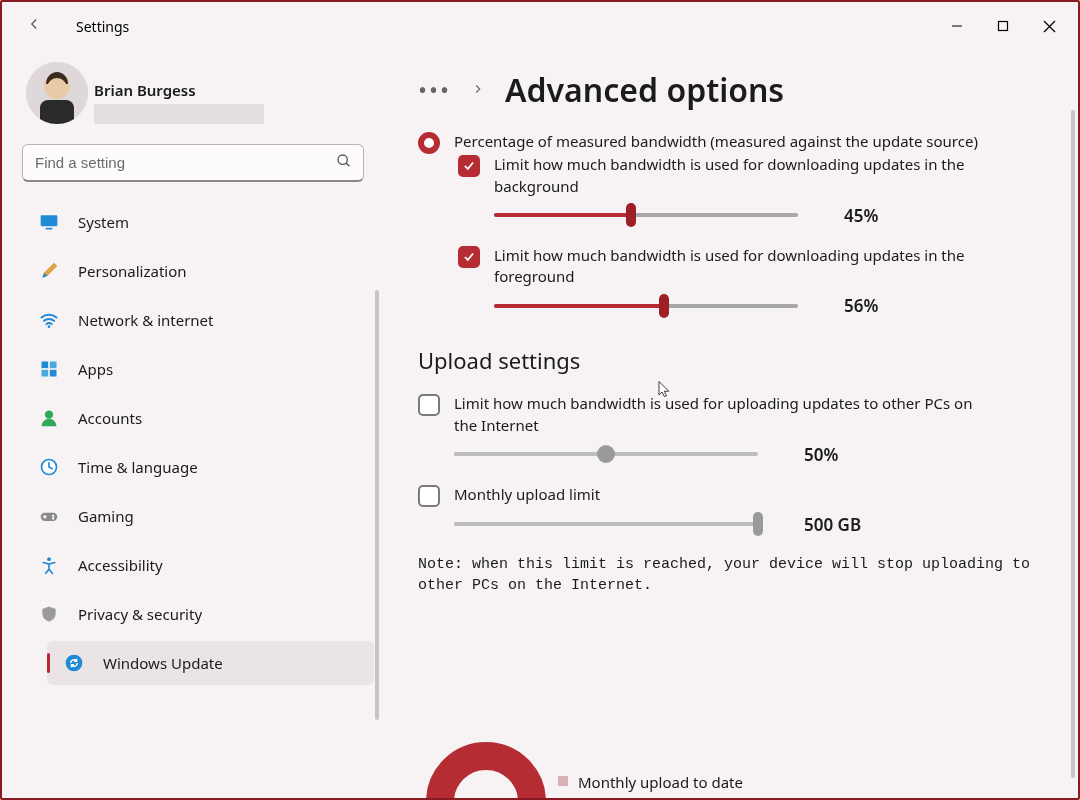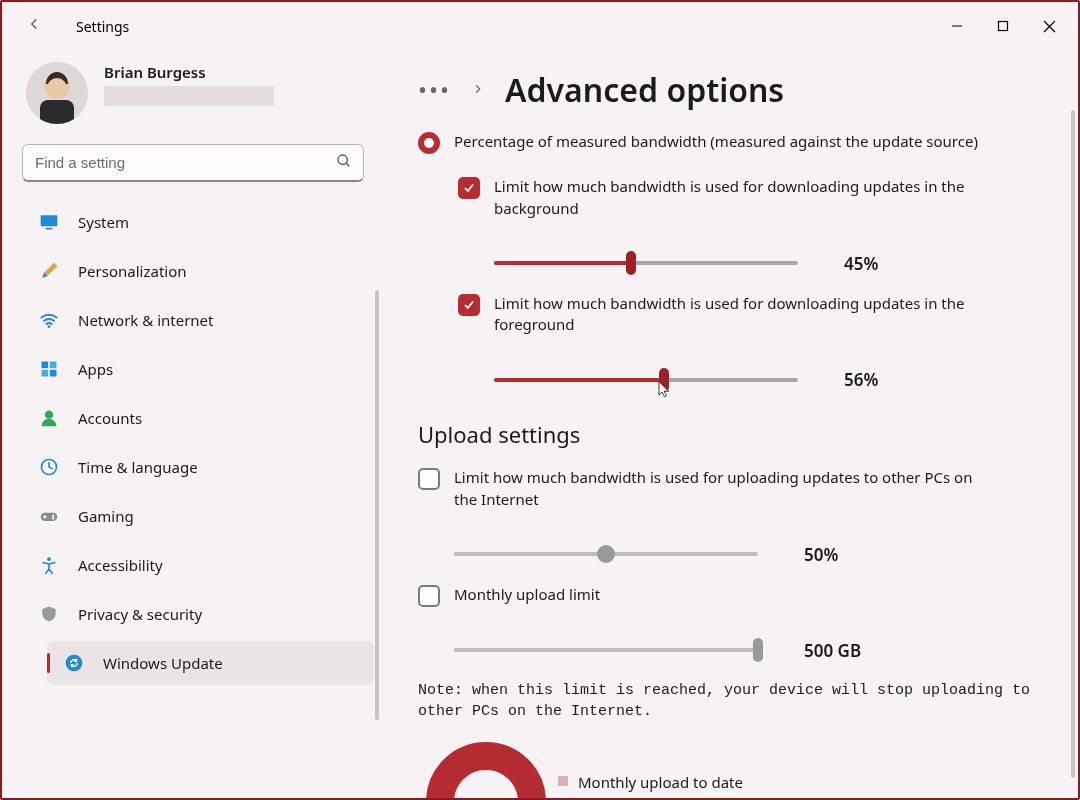--- a/index.html
+++ b/index.html
@@ -28,21 +28,21 @@
   .back-arrow{width:24px;text-align:center;color:#555;font-size:18px;cursor:pointer;}
   .app-title{margin-left:30px;font-size:14px;color:#000;}
   .win-controls{margin-left:auto;display:flex;}
   .win-btn{width:46px;height:32px;display:flex;align-items:center;justify-content:center;color:#000;cursor:pointer;}
   .win-btn svg{display:block;}
 
   .layout{display:flex;height:calc(100% - 48px);}
 
   
   .sidebar{width:380px;flex:none;position:relative;padding:0 8px 0 20px;}
-  .profile{display:flex;align-items:flex-start;gap:16px;margin:12px 0 20px 4px;}
+  .profile{display:flex;align-items:flex-end;gap:6px;margin:12px 0 20px 4px;}
   .avatar{width:62px;height:62px;border-radius:50%;overflow:hidden;background:#e0dadd;}
   .avatar svg{width:100%;height:100%;}
   .profile-name{font-weight:600;font-size:15px;}
   .profile-sub{width:170px;height:20px;background:#e3dde0;margin-top:4px;border-radius:2px;}
 
   .search{position:relative;margin:0 10px 18px 0;}
   .search input{
     width:100%;height:38px;padding:0 59px 0 12px;
     border:1px solid #b9b3b5;border-bottom:2px solid #8b8587;
     border-radius:6px;background:#fdfbfc;font-size:15px;color:#000;
@@ -60,31 +60,31 @@
   .side-scroll{position:absolute;right:3px;top:240px;width:4px;height:430px;background:var(--scrollbar);border-radius:2px;}
 
   
   .main{flex:1;position:relative;overflow:hidden;padding:18px 40px 0 36px;}
   .main-scroll{position:absolute;right:3px;top:60px;bottom:20px;width:4px;background:var(--scrollbar);border-radius:2px;}
   .breadcrumb{display:flex;align-items:center;gap:20px;margin-bottom:20px;}
   .bc-dots{font-size:24px;color:#666;letter-spacing:2px;cursor:pointer;}
   .bc-chevron{color:#666;}
   .bc-title{font-size:32px;font-weight:600;}
 
-  .radio-row{display:flex;align-items:flex-start;gap:14px;margin-bottom:22px;}
+  .radio-row{display:flex;align-items:flex-start;gap:14px;}
   .radio{width:22px;height:22px;border-radius:50%;border:6px solid var(--accent);background:#fff;flex:none;margin-top:1px;}
   .radio-label{font-size:15px;}
 
   .option{margin:0 0 18px 40px;}
   .opt-head{display:flex;align-items:flex-start;gap:14px;}
   .chk{width:22px;height:22px;border-radius:5px;flex:none;margin-top:1px;display:flex;align-items:center;justify-content:center;}
   .chk.checked{background:var(--accent);color:#fff;}
   .chk.unchecked{border:2px solid #7a7a7a;background:#fff;}
   .opt-label{font-size:15px;max-width:540px;line-height:1.45;}
-  .slider-row{display:flex;align-items:center;gap:46px;margin:32px 0 0 36px;}
+  .slider-row{display:flex;align-items:center;gap:46px;margin:6px 0 0 36px;}
   .slider{position:relative;width:304px;height:22px;}
   .slider .rail{position:absolute;top:50%;left:0;right:0;height:4px;border-radius:2px;transform:translateY(-50%);}
   .slider.enabled .rail{background:var(--track);}
   .slider.disabled .rail{background:var(--track-dim);}
   .slider .fill{position:absolute;top:50%;left:0;height:4px;border-radius:2px;transform:translateY(-50%);}
   .slider.enabled .fill{background:var(--accent);}
   .slider.disabled .fill{background:var(--track-dim);}
   .slider .thumb{position:absolute;top:50%;width:10px;height:24px;border-radius:5px;transform:translate(-50%,-50%);}
   .slider.enabled .thumb{background:var(--accent-dk);}
   .slider.disabled .thumb{background:#9a9a9a;}

